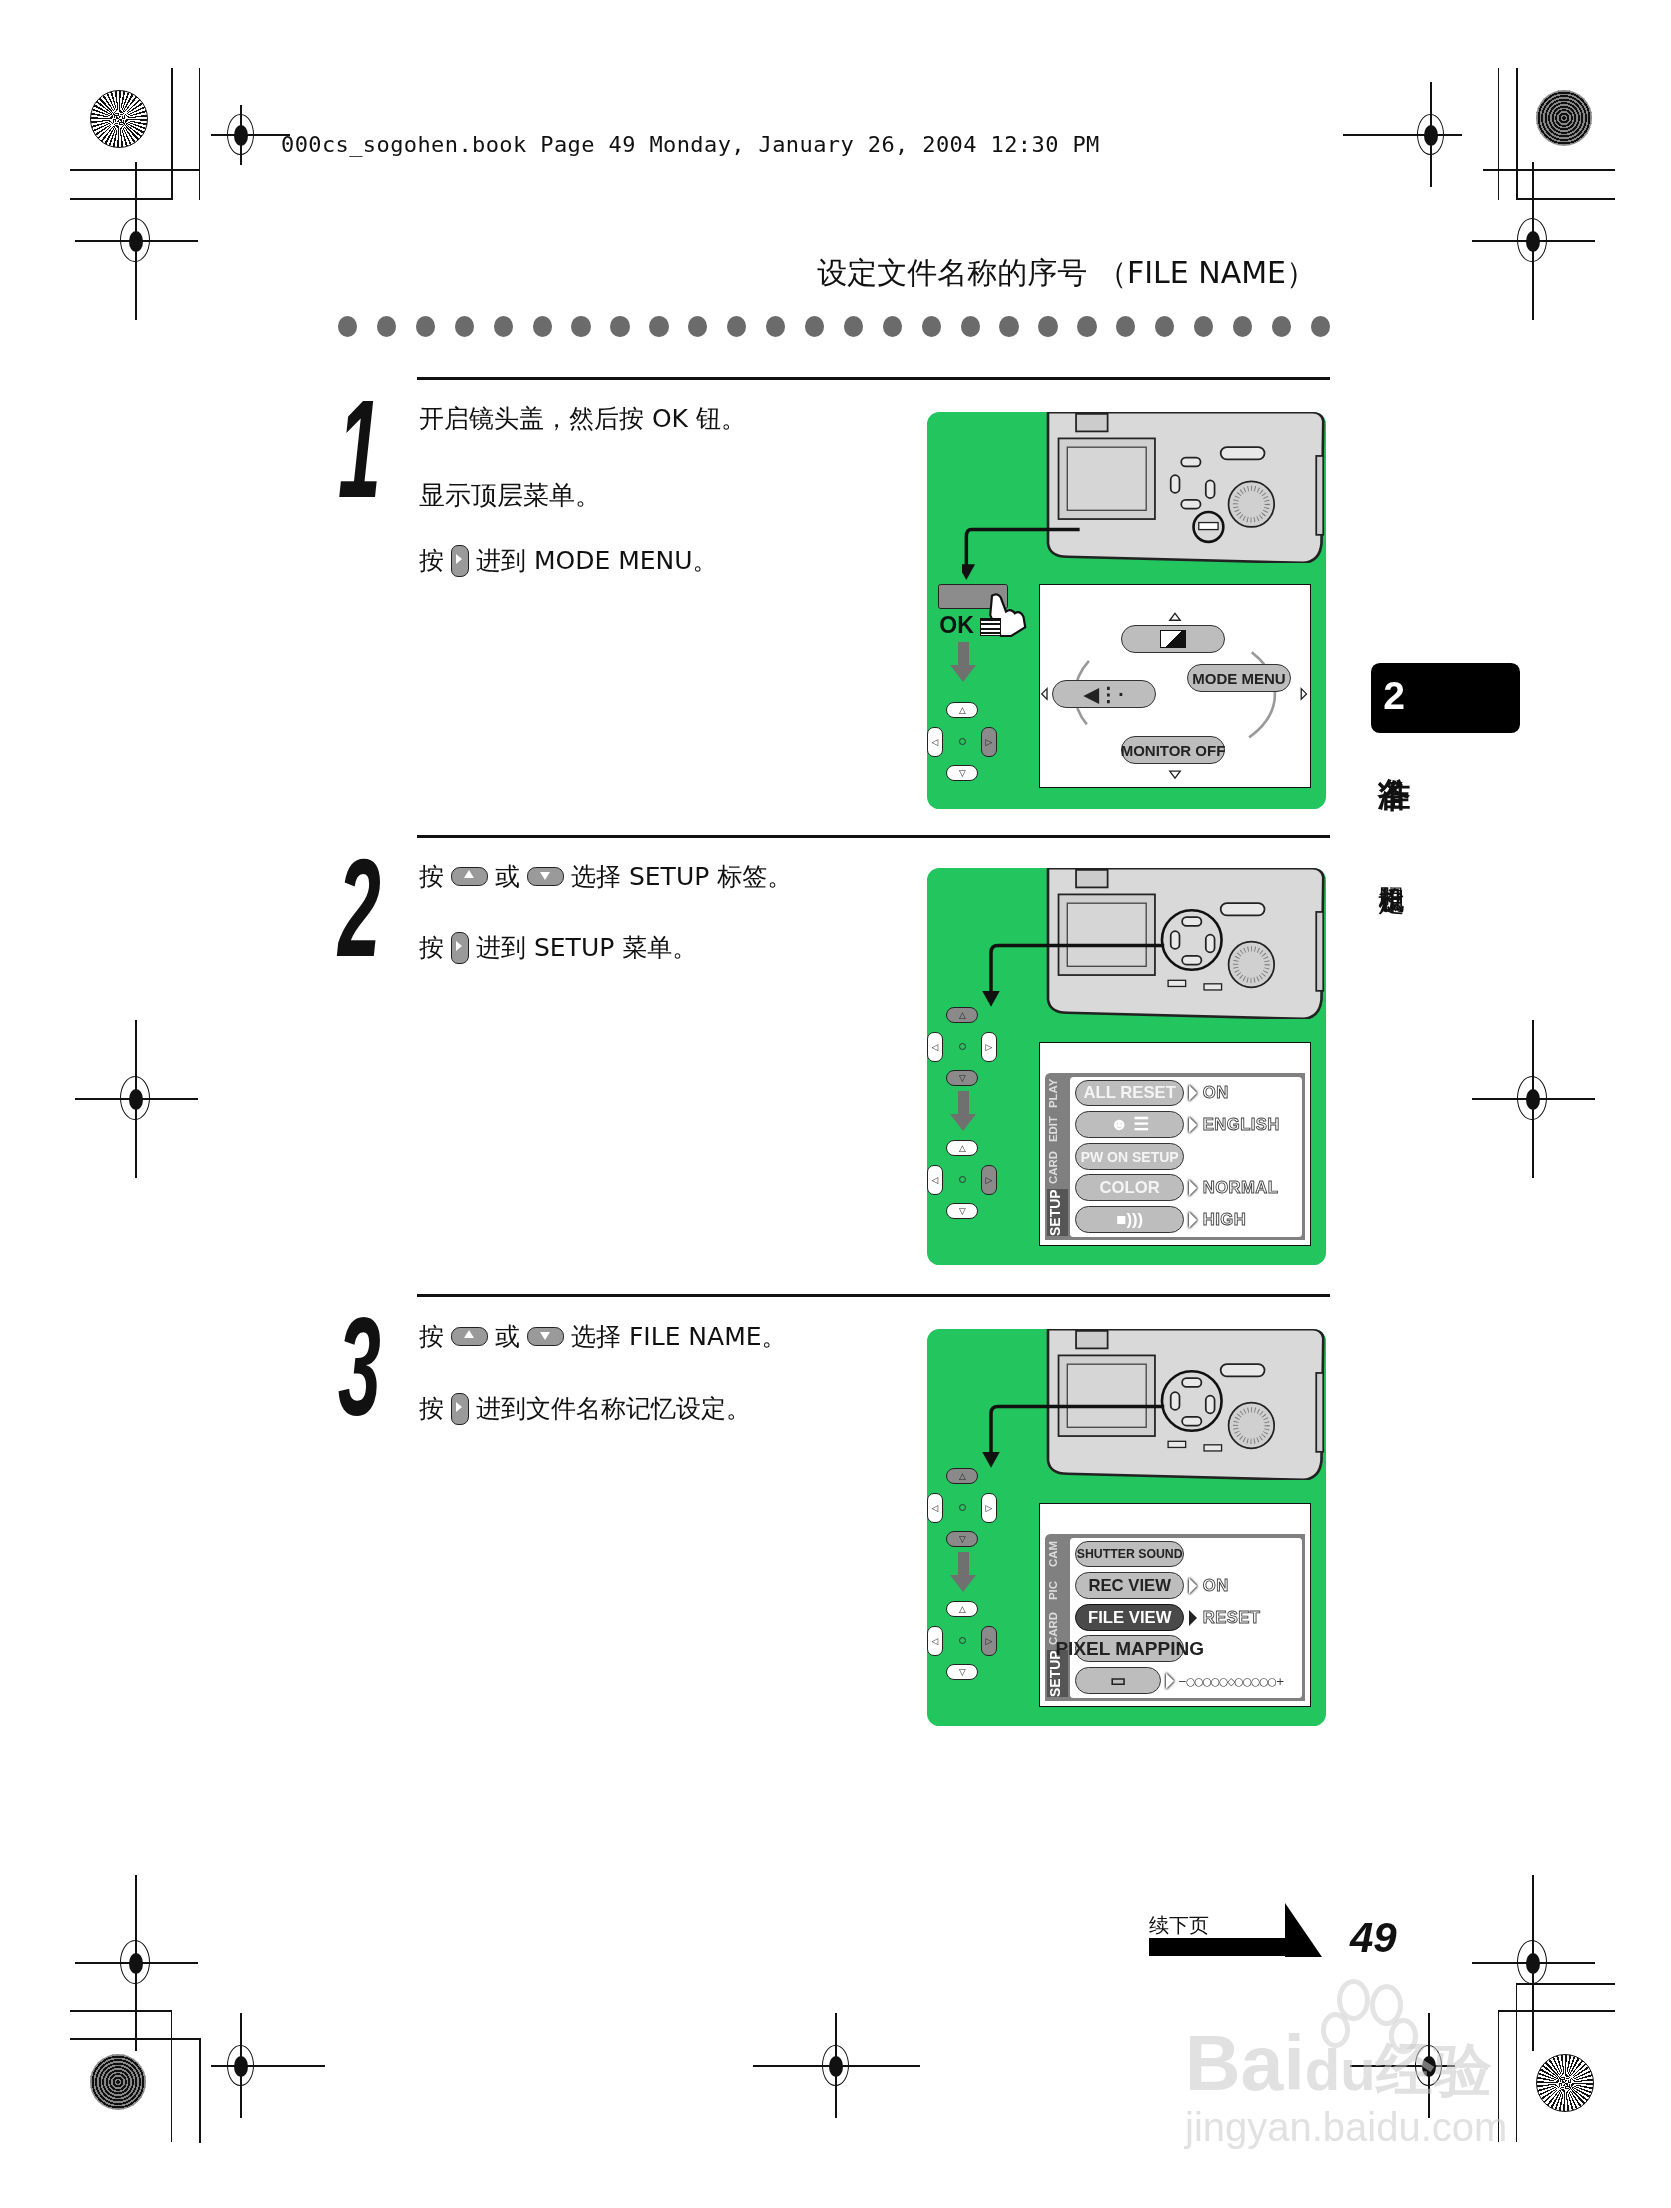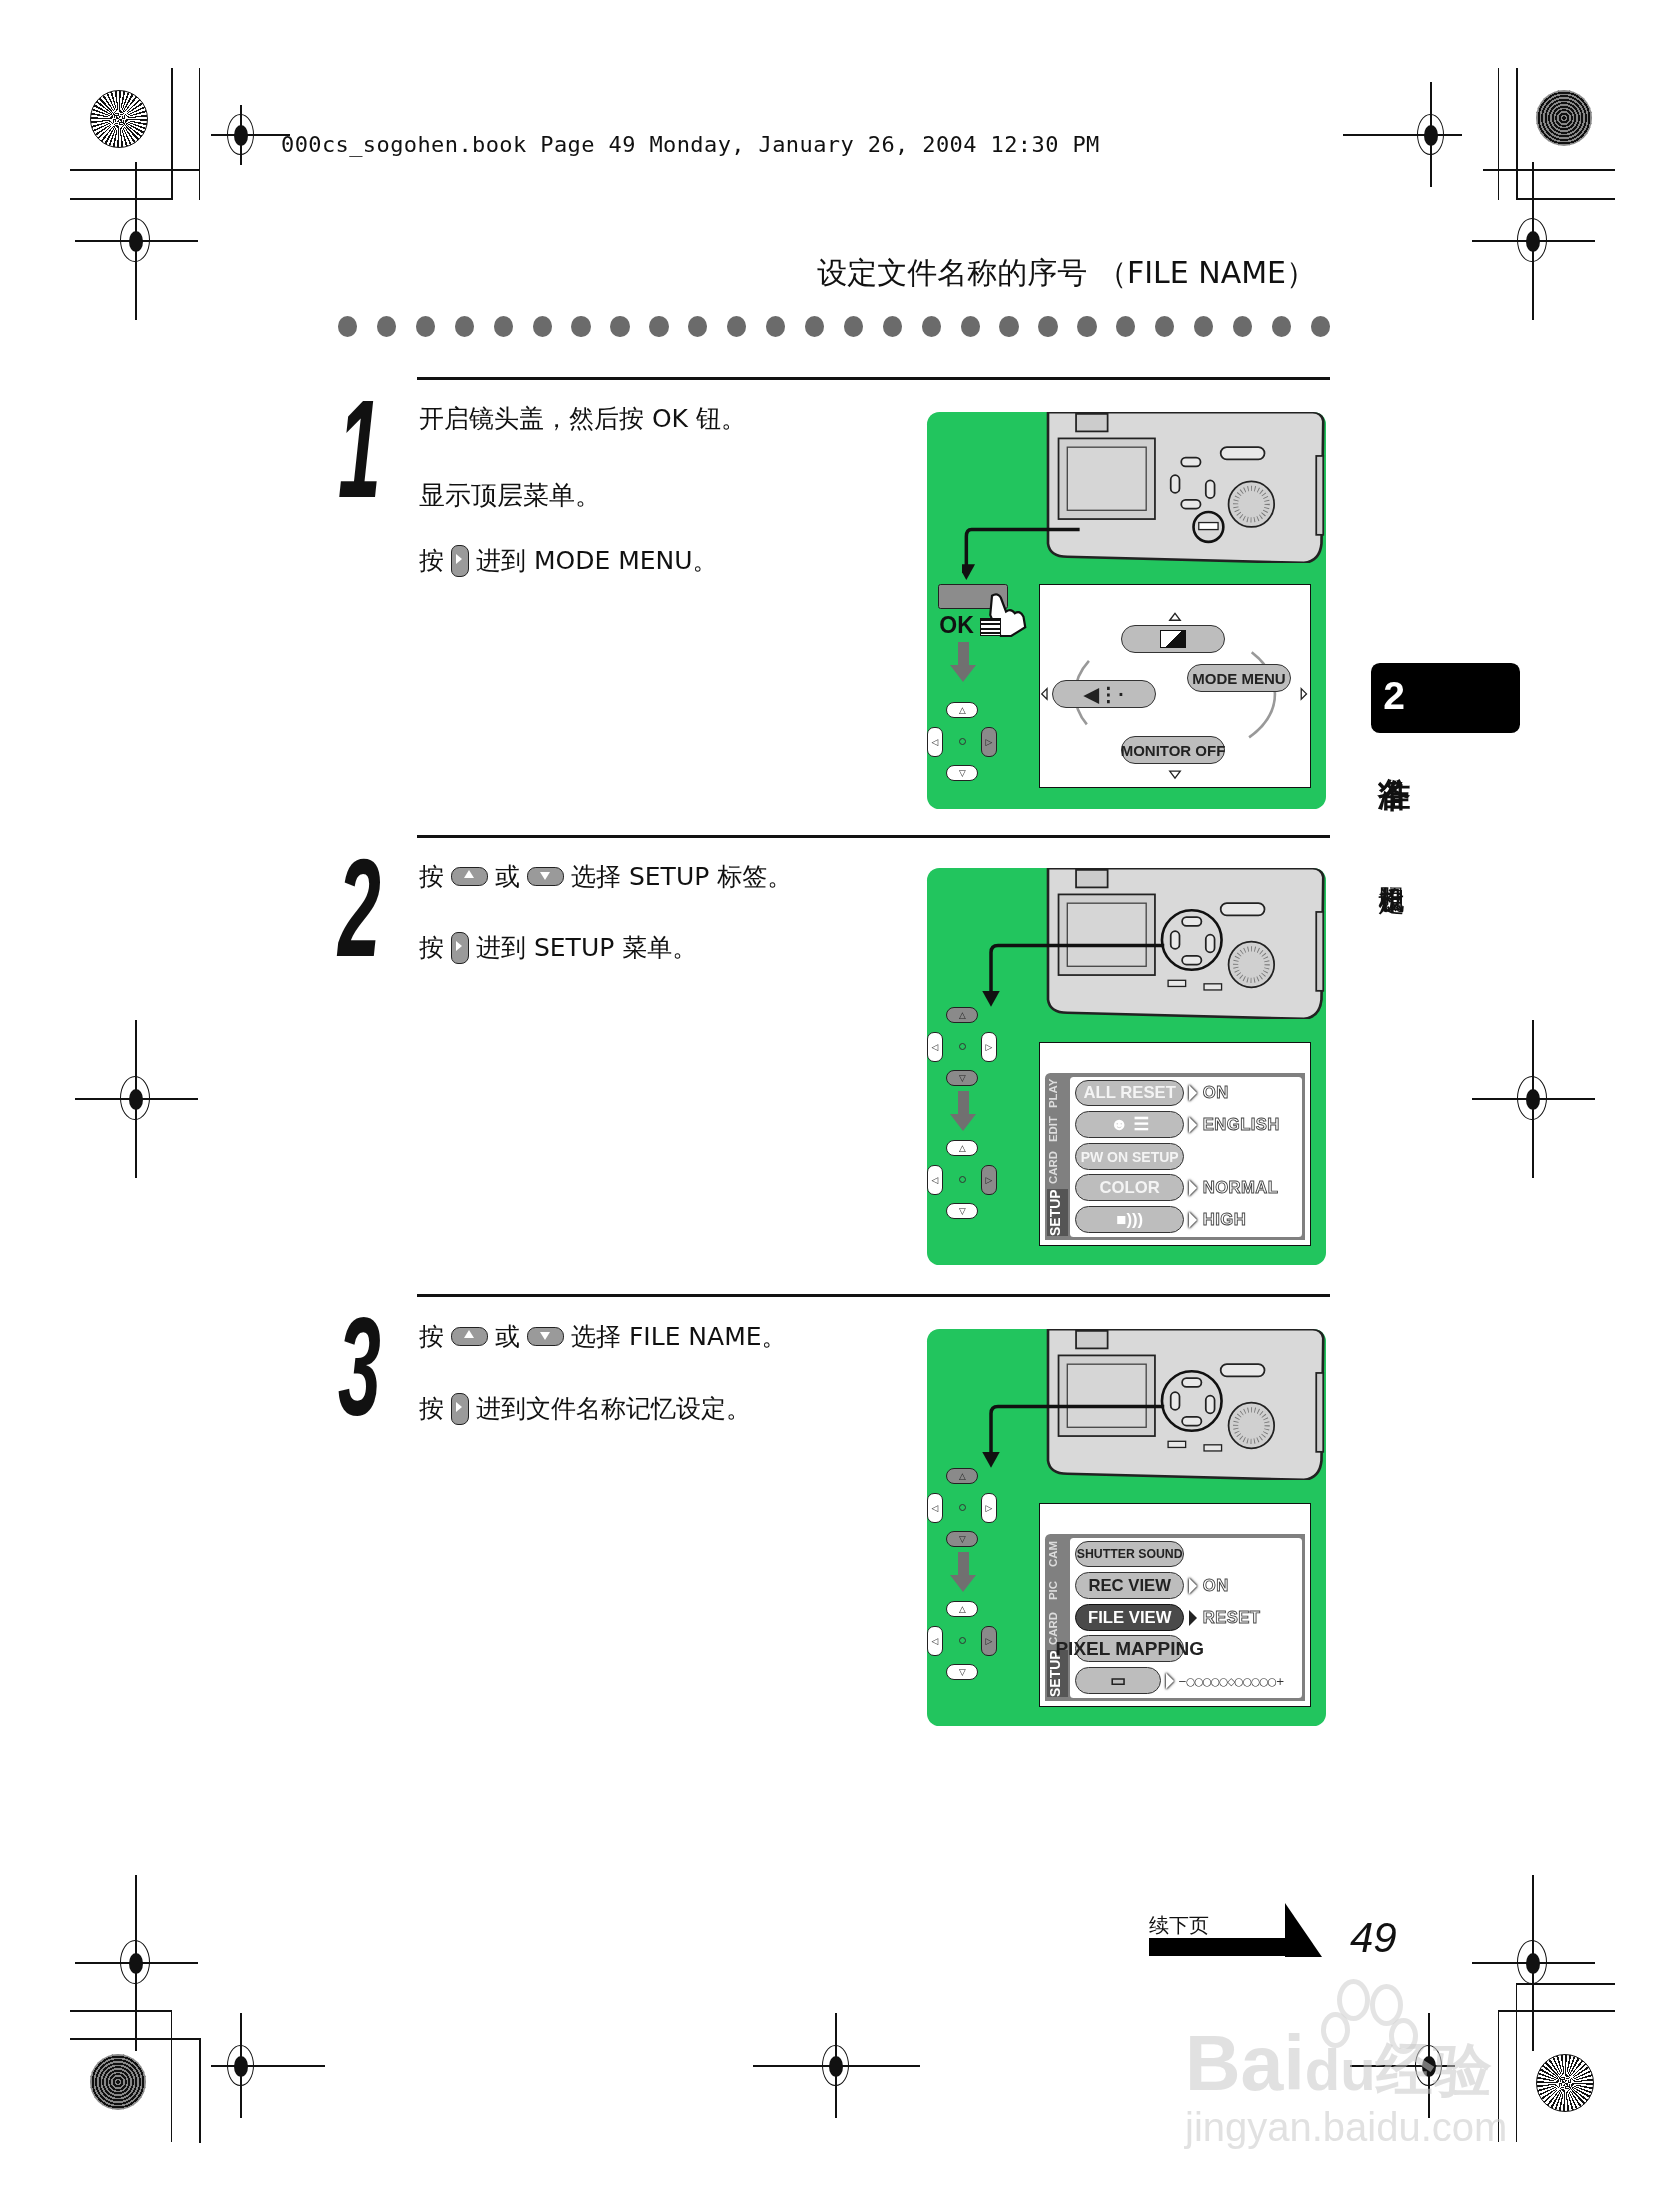--- a/index.html
+++ b/index.html
@@ -57,21 +57,21 @@
   .dpc{position:absolute;left:32px;top:36px;width:5.3px;height:5.3px;border:1.3px solid #333;border-radius:50%;}
   .down-arrow{position:absolute;width:26px;height:42px;}
   .down-arrow .s{position:absolute;left:8px;top:0;width:10.5px;height:24.6px;background:#707070;}
   .down-arrow .h{position:absolute;left:0;top:23px;width:0;height:0;border-top:17.6px solid #707070;border-left:13px solid transparent;border-right:13px solid transparent;}
   .chap-box{position:absolute;left:1371px;top:663px;width:149px;height:70px;background:#000;border-radius:8.8px;color:#fff;font-family:"Liberation Sans",sans-serif;font-weight:bold;font-size:39px;}
   .chap-box span{position:absolute;left:12.3px;top:10.5px;}
   .vert{position:absolute;writing-mode:vertical-rl;font-size:30px;}
   .footer-label{position:absolute;left:1149px;top:1912px;font-size:20px;}
   .footer-bar{position:absolute;left:1149px;top:1938px;width:136px;height:17.6px;background:#000;}
   .footer-tri{position:absolute;left:1285px;top:1903px;width:0;height:0;border-bottom:54px solid #000;border-right:37px solid transparent;}
-  .page-num{position:absolute;left:1350px;top:1914px;font-family:"Liberation Sans",sans-serif;font-weight:normal;font-style:italic;font-size:42px;}
+  .page-num{position:absolute;left:1350px;top:1914px;font-family:"Liberation Sans",sans-serif;font-weight:bold;font-style:italic;font-size:42px;}
   .wm{position:absolute;color:rgba(200,200,200,0.55);font-family:"Liberation Sans",sans-serif;font-weight:bold;}
 </style>
 </head>
 <body>
 
 <div>
 
   <div class="vline" style="left:171px;top:68px;height:132px;"></div>
   <div class="vline" style="left:199px;top:68px;height:132px;width:0.9px;"></div>
   <div class="hline" style="left:70px;top:169px;width:130px;"></div>

